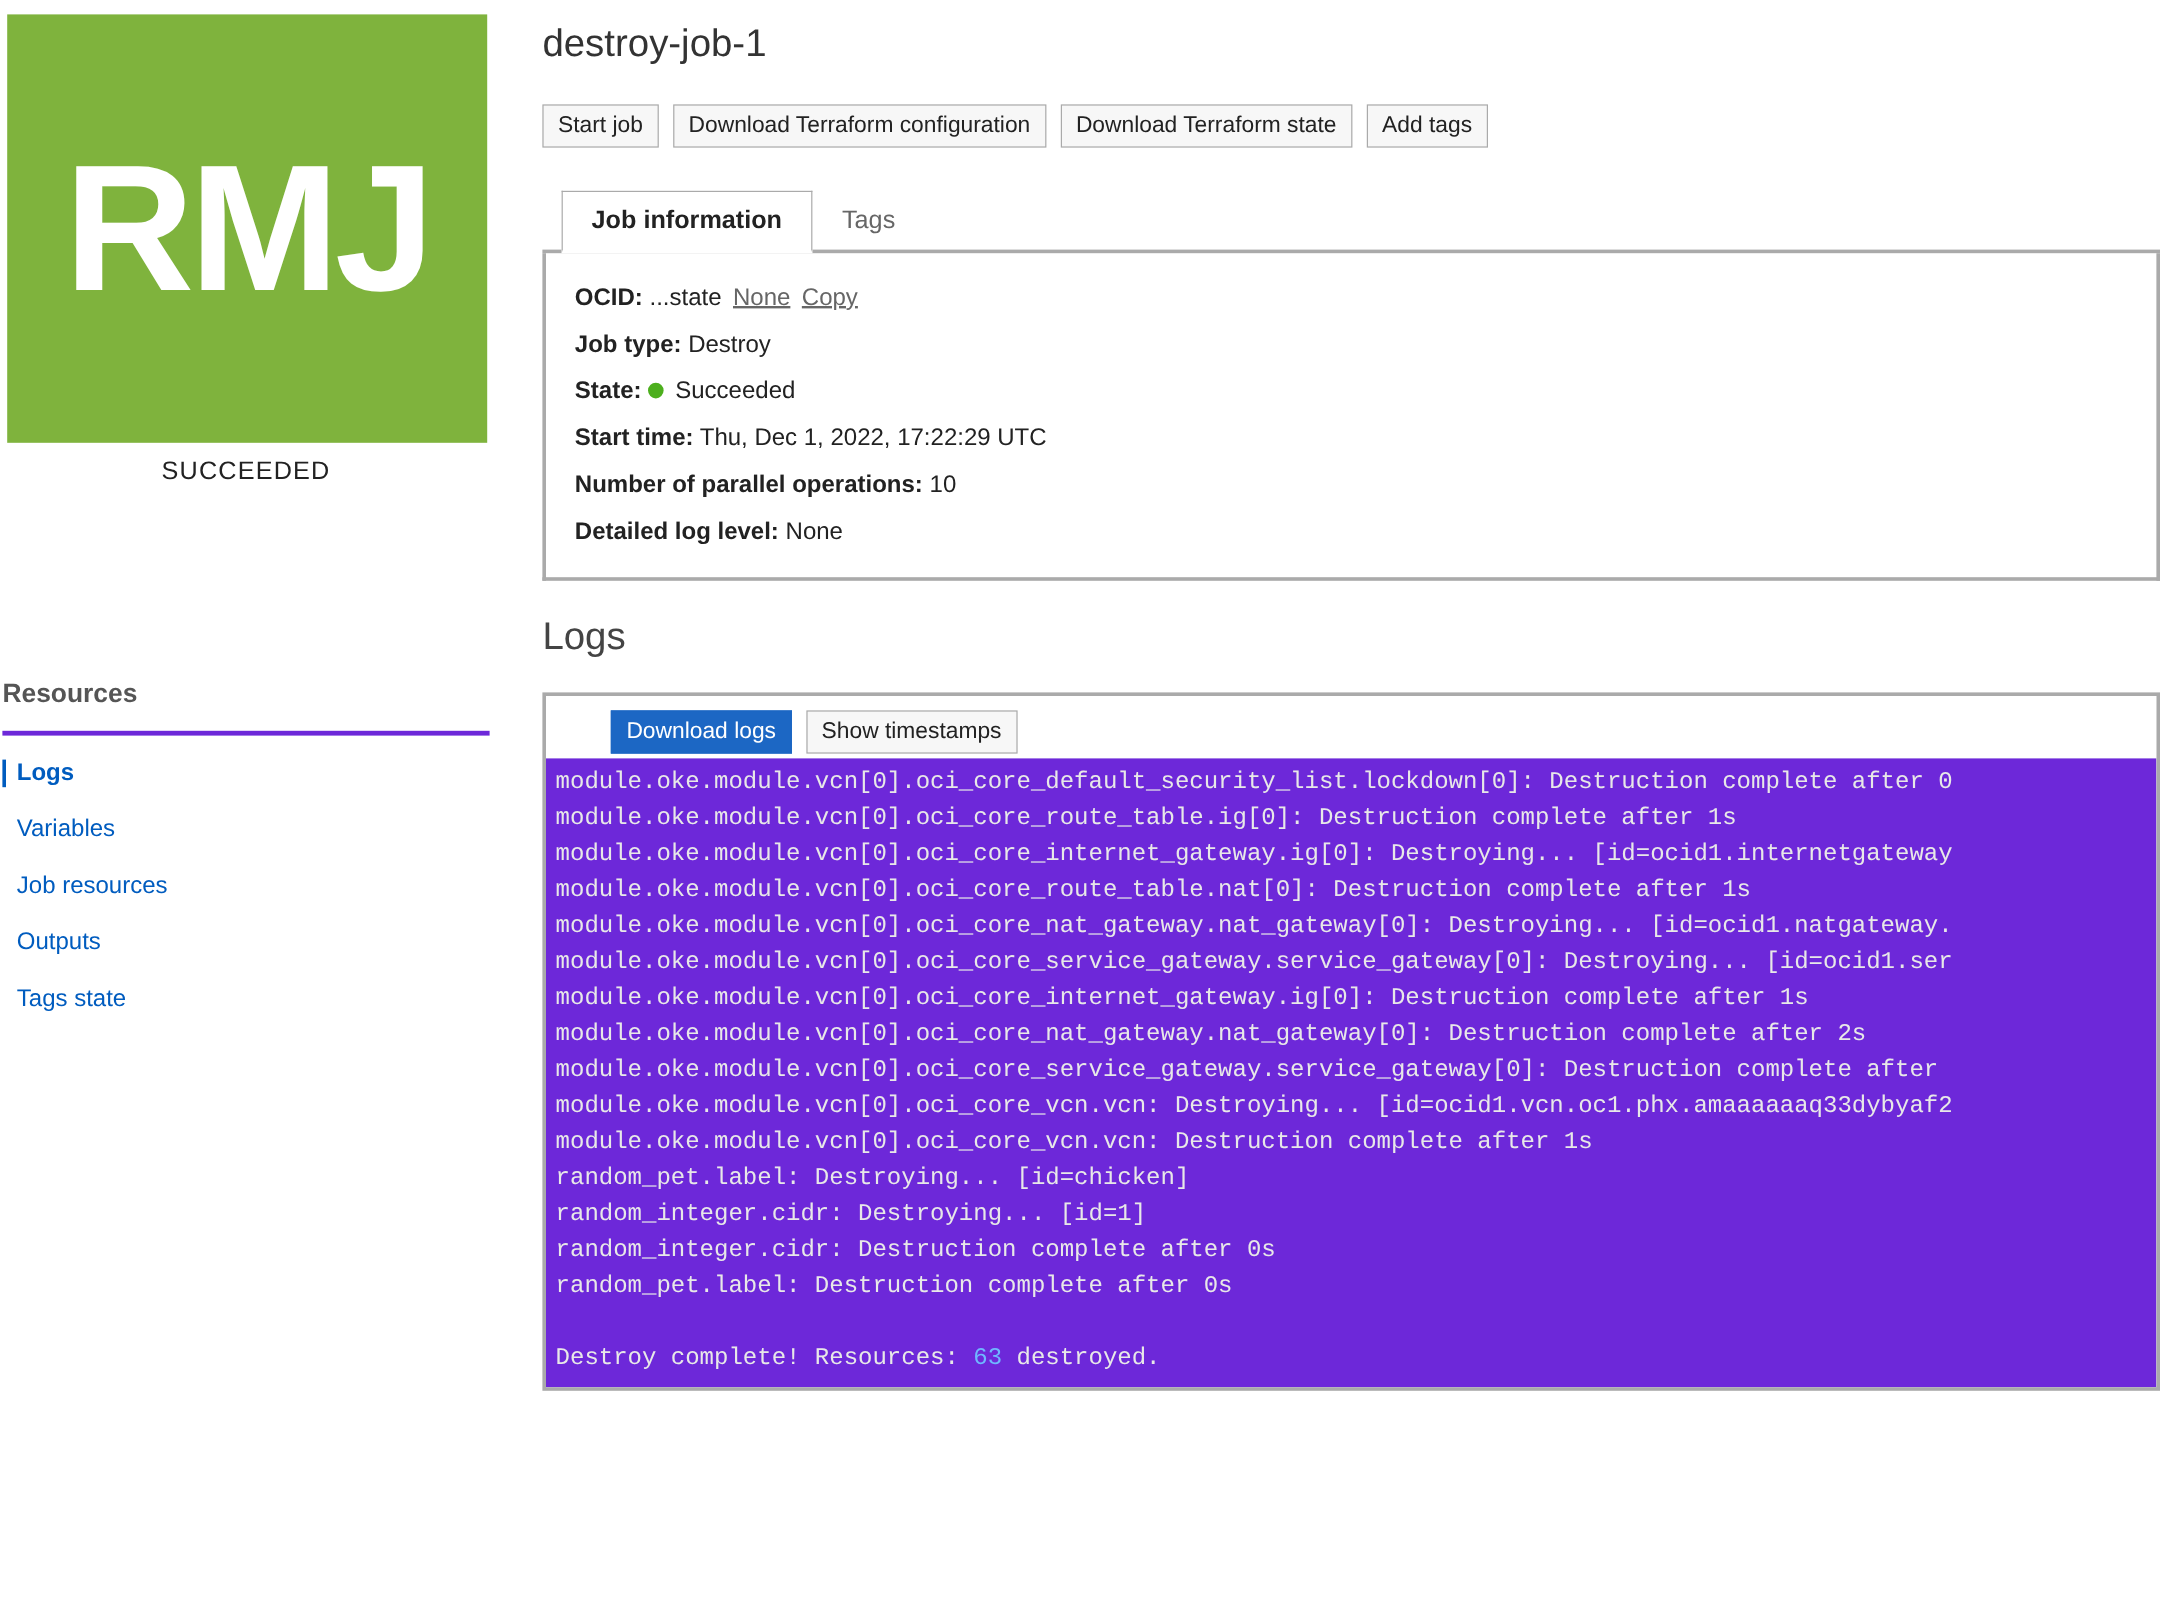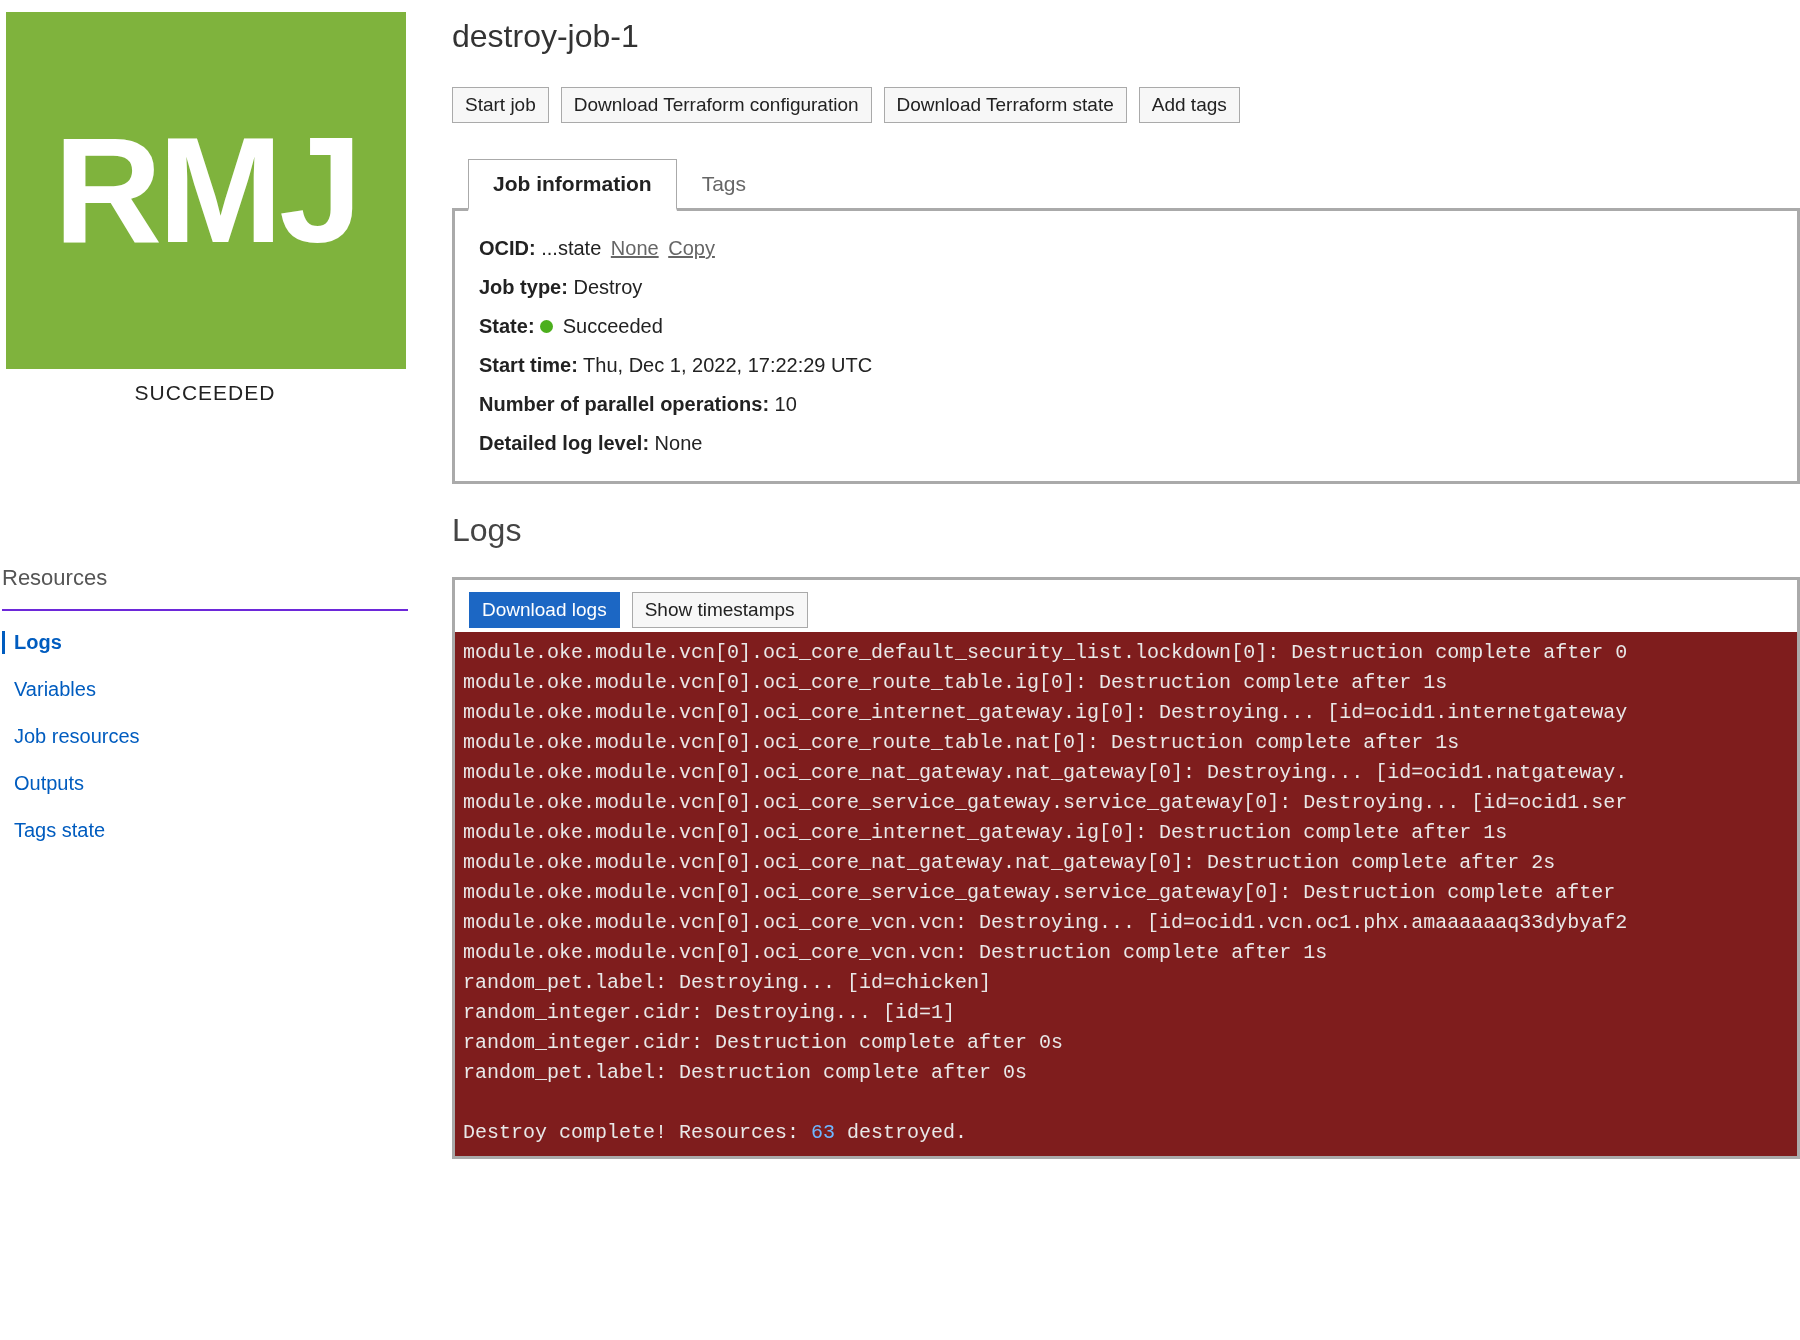--- a/index.html
+++ b/index.html
@@ -38,22 +38,22 @@
       margin-top: 12px;
       color: #222;
     }
     .resources-section {
       margin-top: 160px;
       padding: 0 2px;
     }
     .resources-heading {
       font-size: 22px;
       color: #555;
-      font-weight: 400;
-      border-bottom: 2px solid #6d28d9;
+      font-weight: 700;
+      border-bottom: 4px solid #6d28d9;
       padding-bottom: 18px;
       margin-bottom: 20px;
     }
     .resources-nav {
       display: flex;
       flex-direction: column;
       gap: 24px;
     }
     .resources-nav a {
       color: #005cbf;
@@ -88,20 +88,21 @@
       background: #f7f7f7;
       padding: 6px 12px;
       font-size: 19px;
       cursor: pointer;
       color: #222;
     }
     .btn-primary {
       background: #1c67c4;
       border: 1px solid #1c67c4;
       color: #fff;
+      margin-left: 40px;
     }
     .tab-bar {
       display: flex;
       border-bottom: 3px solid #aaa;
       padding-left: 16px;
     }
     .tab {
       padding: 12px 24px;
       font-size: 21px;
       color: #666;
@@ -158,21 +159,21 @@
       border: 3px solid #aaa;
       overflow: hidden;
     }
     .log-toolbar {
       padding: 12px 14px 4px 14px;
       display: flex;
       gap: 12px;
       background: #fff;
     }
     .log-output {
-      background: #7f1d1d;
+      background: #6d28d9;
       color: #e8e8e8;
       font-family: "Menlo", "Consolas", "Courier New", monospace;
       font-size: 20px;
       line-height: 1.5;
       padding: 6px 8px 8px 8px;
       white-space: pre;
       overflow: hidden;
     }
     .log-output .num { color: #6fb7ff; }
   </style>

